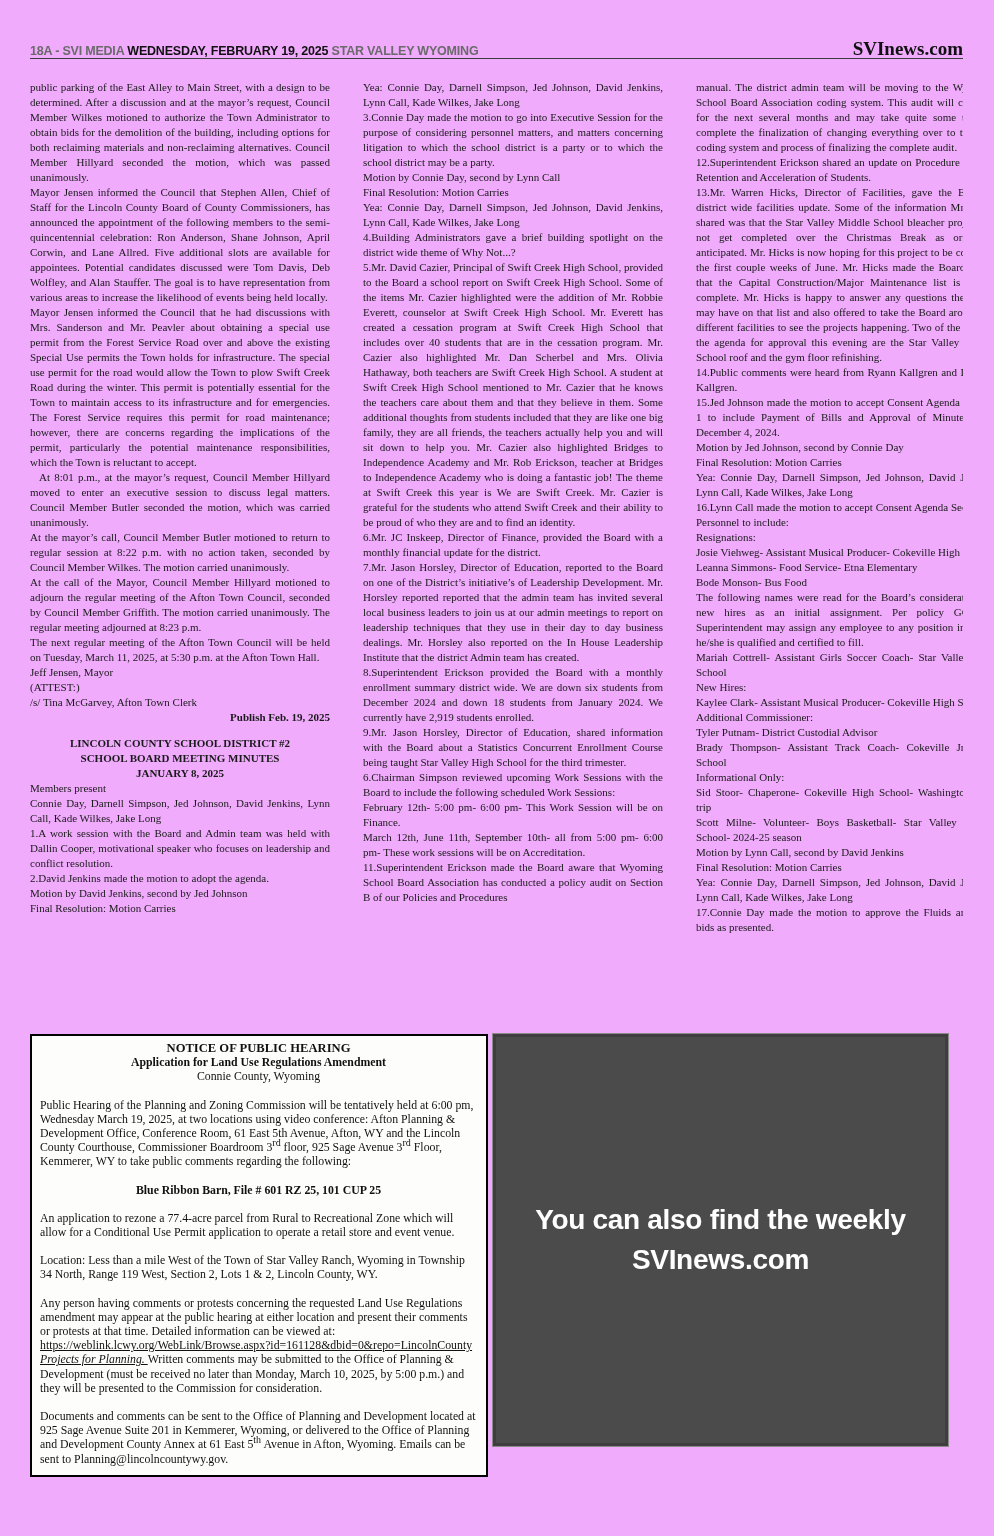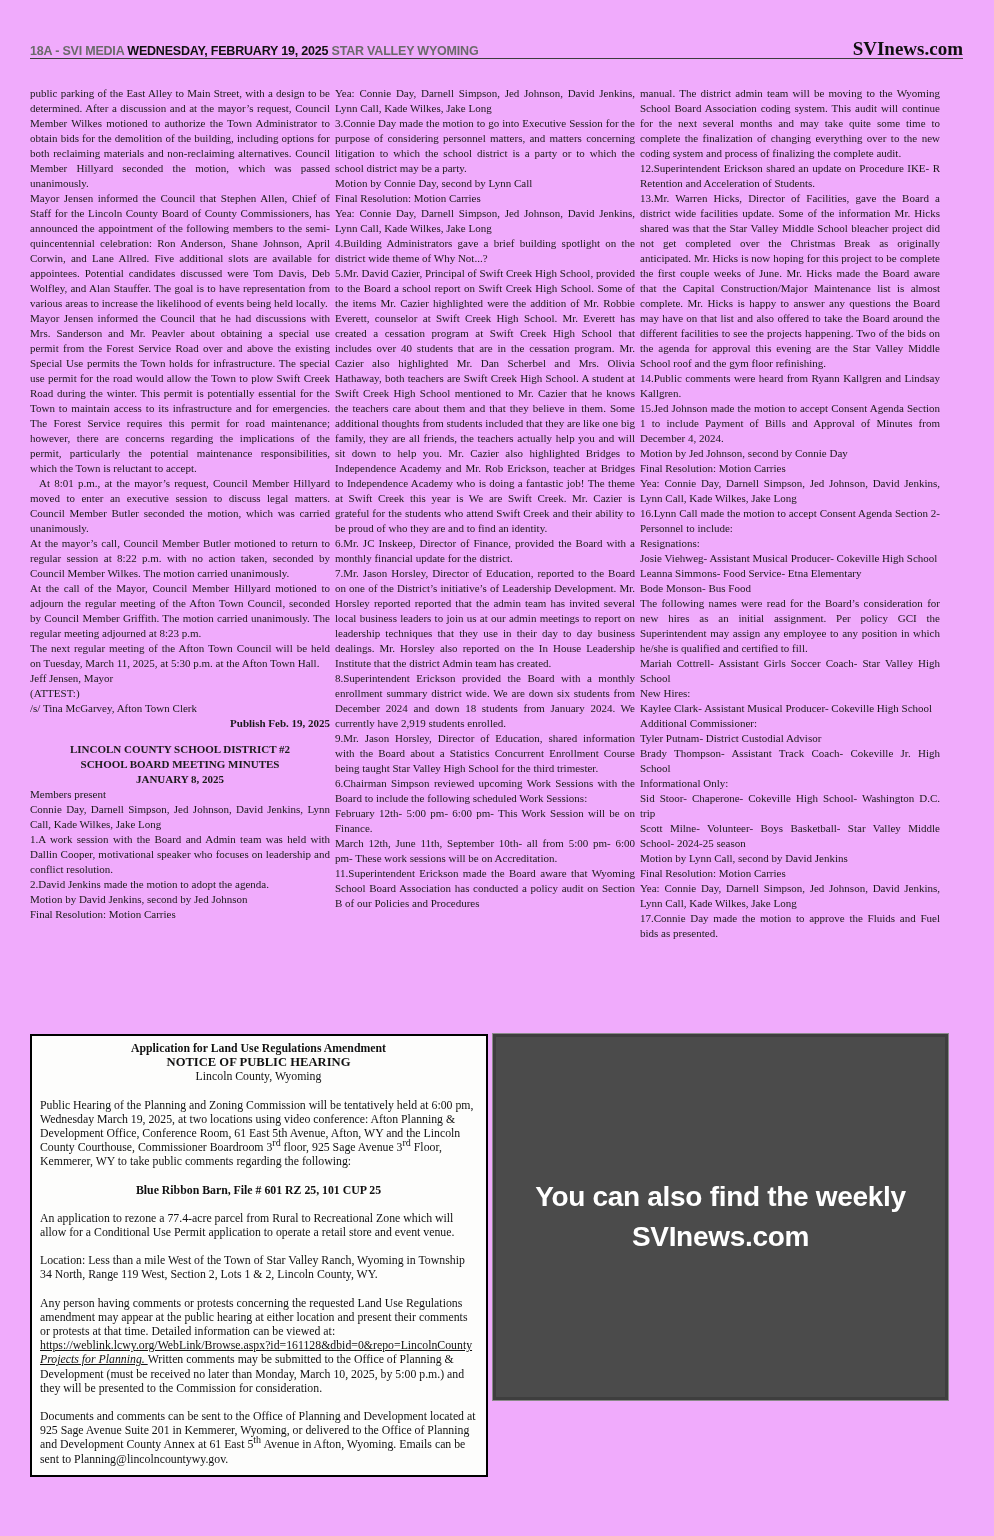--- a/index.html
+++ b/index.html
@@ -22,22 +22,22 @@
   .hdr-brand{
     font-family:"Liberation Serif", serif;
     font-size:19px;font-weight:bold;color:#111;white-space:nowrap;
   }
   .hdr-rule{
     position:absolute;left:30px;right:31px;top:58px;
     border-top:1.5px solid #3c3c3c;height:0;
   }
   
   .cols{
-    position:absolute;left:30px;top:86px;width:933px;height:946px;
-    display:flex;gap:5px;overflow:hidden;
+    position:absolute;left:30px;top:80px;width:933px;height:946px;
+    display:flex;gap:33px;overflow:hidden;
   }
   .col{
     width:300px;flex:0 0 300px;overflow:hidden;
     font-size:11px;line-height:15px;text-align:justify;
     -webkit-hyphens:auto;hyphens:auto;
   }
   .col p{margin:0;}
   p.blk.body{text-align:justify;}
   p.blk.ind{text-indent:9px;}
   p.blk.pubr{text-align:right;font-weight:bold;}
@@ -59,21 +59,21 @@
   p.blk.n-title{text-align:center;font-weight:bold;font-size:12.6px;}
   p.blk.n-sub{text-align:center;font-weight:bold;}
   p.blk.n-sub2{text-align:center;margin-bottom:14px;}
   p.blk.n-para{margin-bottom:14px;}
   p.blk.n-center{text-align:center;font-weight:bold;margin-bottom:14px;}
   .notice .link{text-decoration:underline;text-align:right;}
   .notice .ital{font-style:italic;}
   .notice .sup{vertical-align:super;font-size:10px;line-height:0;}
   
   .adbox{
-    box-sizing:border-box;width:455px;height:366px;
+    box-sizing:border-box;width:455px;height:412px;
     background:#4b4b4b;border:3px solid #3e3e3e;outline:1px solid #8a8a8a;
     display:flex;flex-direction:column;justify-content:center;align-items:center;
     text-align:center;
     font-family:"Liberation Sans", sans-serif;font-weight:bold;
     font-size:28px;line-height:40px;color:#fff;letter-spacing:-0.3px;
   }
   .adbox p{margin:0;}
 </style>
 </head>
 <body>
@@ -152,23 +152,23 @@
         <p class="blk body">Scott Milne- Volunteer- Boys Basketball- Star Valley Middle School- 2024-25 season</p>
         <p class="blk body">Motion by Lynn Call, second by David Jenkins</p>
         <p class="blk body">Final Resolution: Motion Carries</p>
         <p class="blk body">Yea: Connie Day, Darnell Simpson, Jed Johnson, David Jenkins, Lynn Call, Kade Wilkes, Jake Long</p>
         <p class="blk body">17.Connie Day made the motion to approve the Fluids and Fuel bids as presented.</p>
       </div>
   </div>
 
   <div class="bottom">
     <div class="notice">
+        <p class="blk n-title">NOTICE OF PUBLIC HEARING</p>
         <p class="blk n-sub">Application for Land Use Regulations Amendment</p>
-        <p class="blk n-title">NOTICE OF PUBLIC HEARING</p>
-        <p class="blk n-sub2">Lincoln County, Wyoming</p>
+        <p class="blk n-sub2">Connie County, Wyoming</p>
         <p class="blk n-para"><span>Public Hearing of the Planning and Zoning Commission will be tentatively held at 6:00 pm, Wednesday March 19, 2025, at two locations using video conference:  Afton Planning &amp; Development Office, Conference Room, 61 East 5th Avenue, Afton, WY and the Lincoln County Courthouse, Commissioner Boardroom 3</span><span class="sup">rd</span><span> floor, 925 Sage Avenue 3</span><span class="sup">rd</span><span> Floor, Kemmerer, WY to take public comments regarding the following:</span></p>
         <p class="blk n-center">Blue Ribbon Barn, File # 601 RZ 25, 101 CUP 25</p>
         <p class="blk n-para">An application to rezone a 77.4-acre parcel from Rural to Recreational Zone which will allow for a Conditional Use Permit application to operate a retail store and event venue.</p>
         <p class="blk n-para">Location: Less than a mile West of the Town of Star Valley Ranch, Wyoming in Township 34 North, Range 119 West, Section 2, Lots 1 &amp; 2, Lincoln County, WY.</p>
         <p class="blk n-para"><span>Any person having comments or protests concerning the requested Land Use Regulations amendment may appear at the public hearing at either location and present their comments or protests at that time.  Detailed information can be viewed at: </span><span class="link">https://weblink.lcwy.org/WebLink/Browse.aspx?id=161128&amp;dbid=0&amp;repo=LincolnCounty</span><span class="link ital"> Projects for Planning. </span><span> Written comments may be submitted to the Office of Planning &amp; Development (must be received no later than Monday, March 10, 2025, by 5:00 p.m.) and they will be presented to the Commission for consideration.</span></p>
         <p class="blk n-para"><span>Documents and comments can be sent to the Office of Planning and Development located at 925 Sage Avenue Suite 201 in Kemmerer, Wyoming, or delivered to the Office of Planning and Development County Annex at 61 East 5</span><span class="sup">th</span><span> Avenue in Afton, Wyoming. Emails can be sent to Planning@lincolncountywy.gov.</span></p>
       </div>
     <div class="adbox" style="background: rgb(75, 75, 75); color: rgb(255, 255, 255);">
       <p>You can also find the weekly</p>
       <p>SVInews.com</p>

